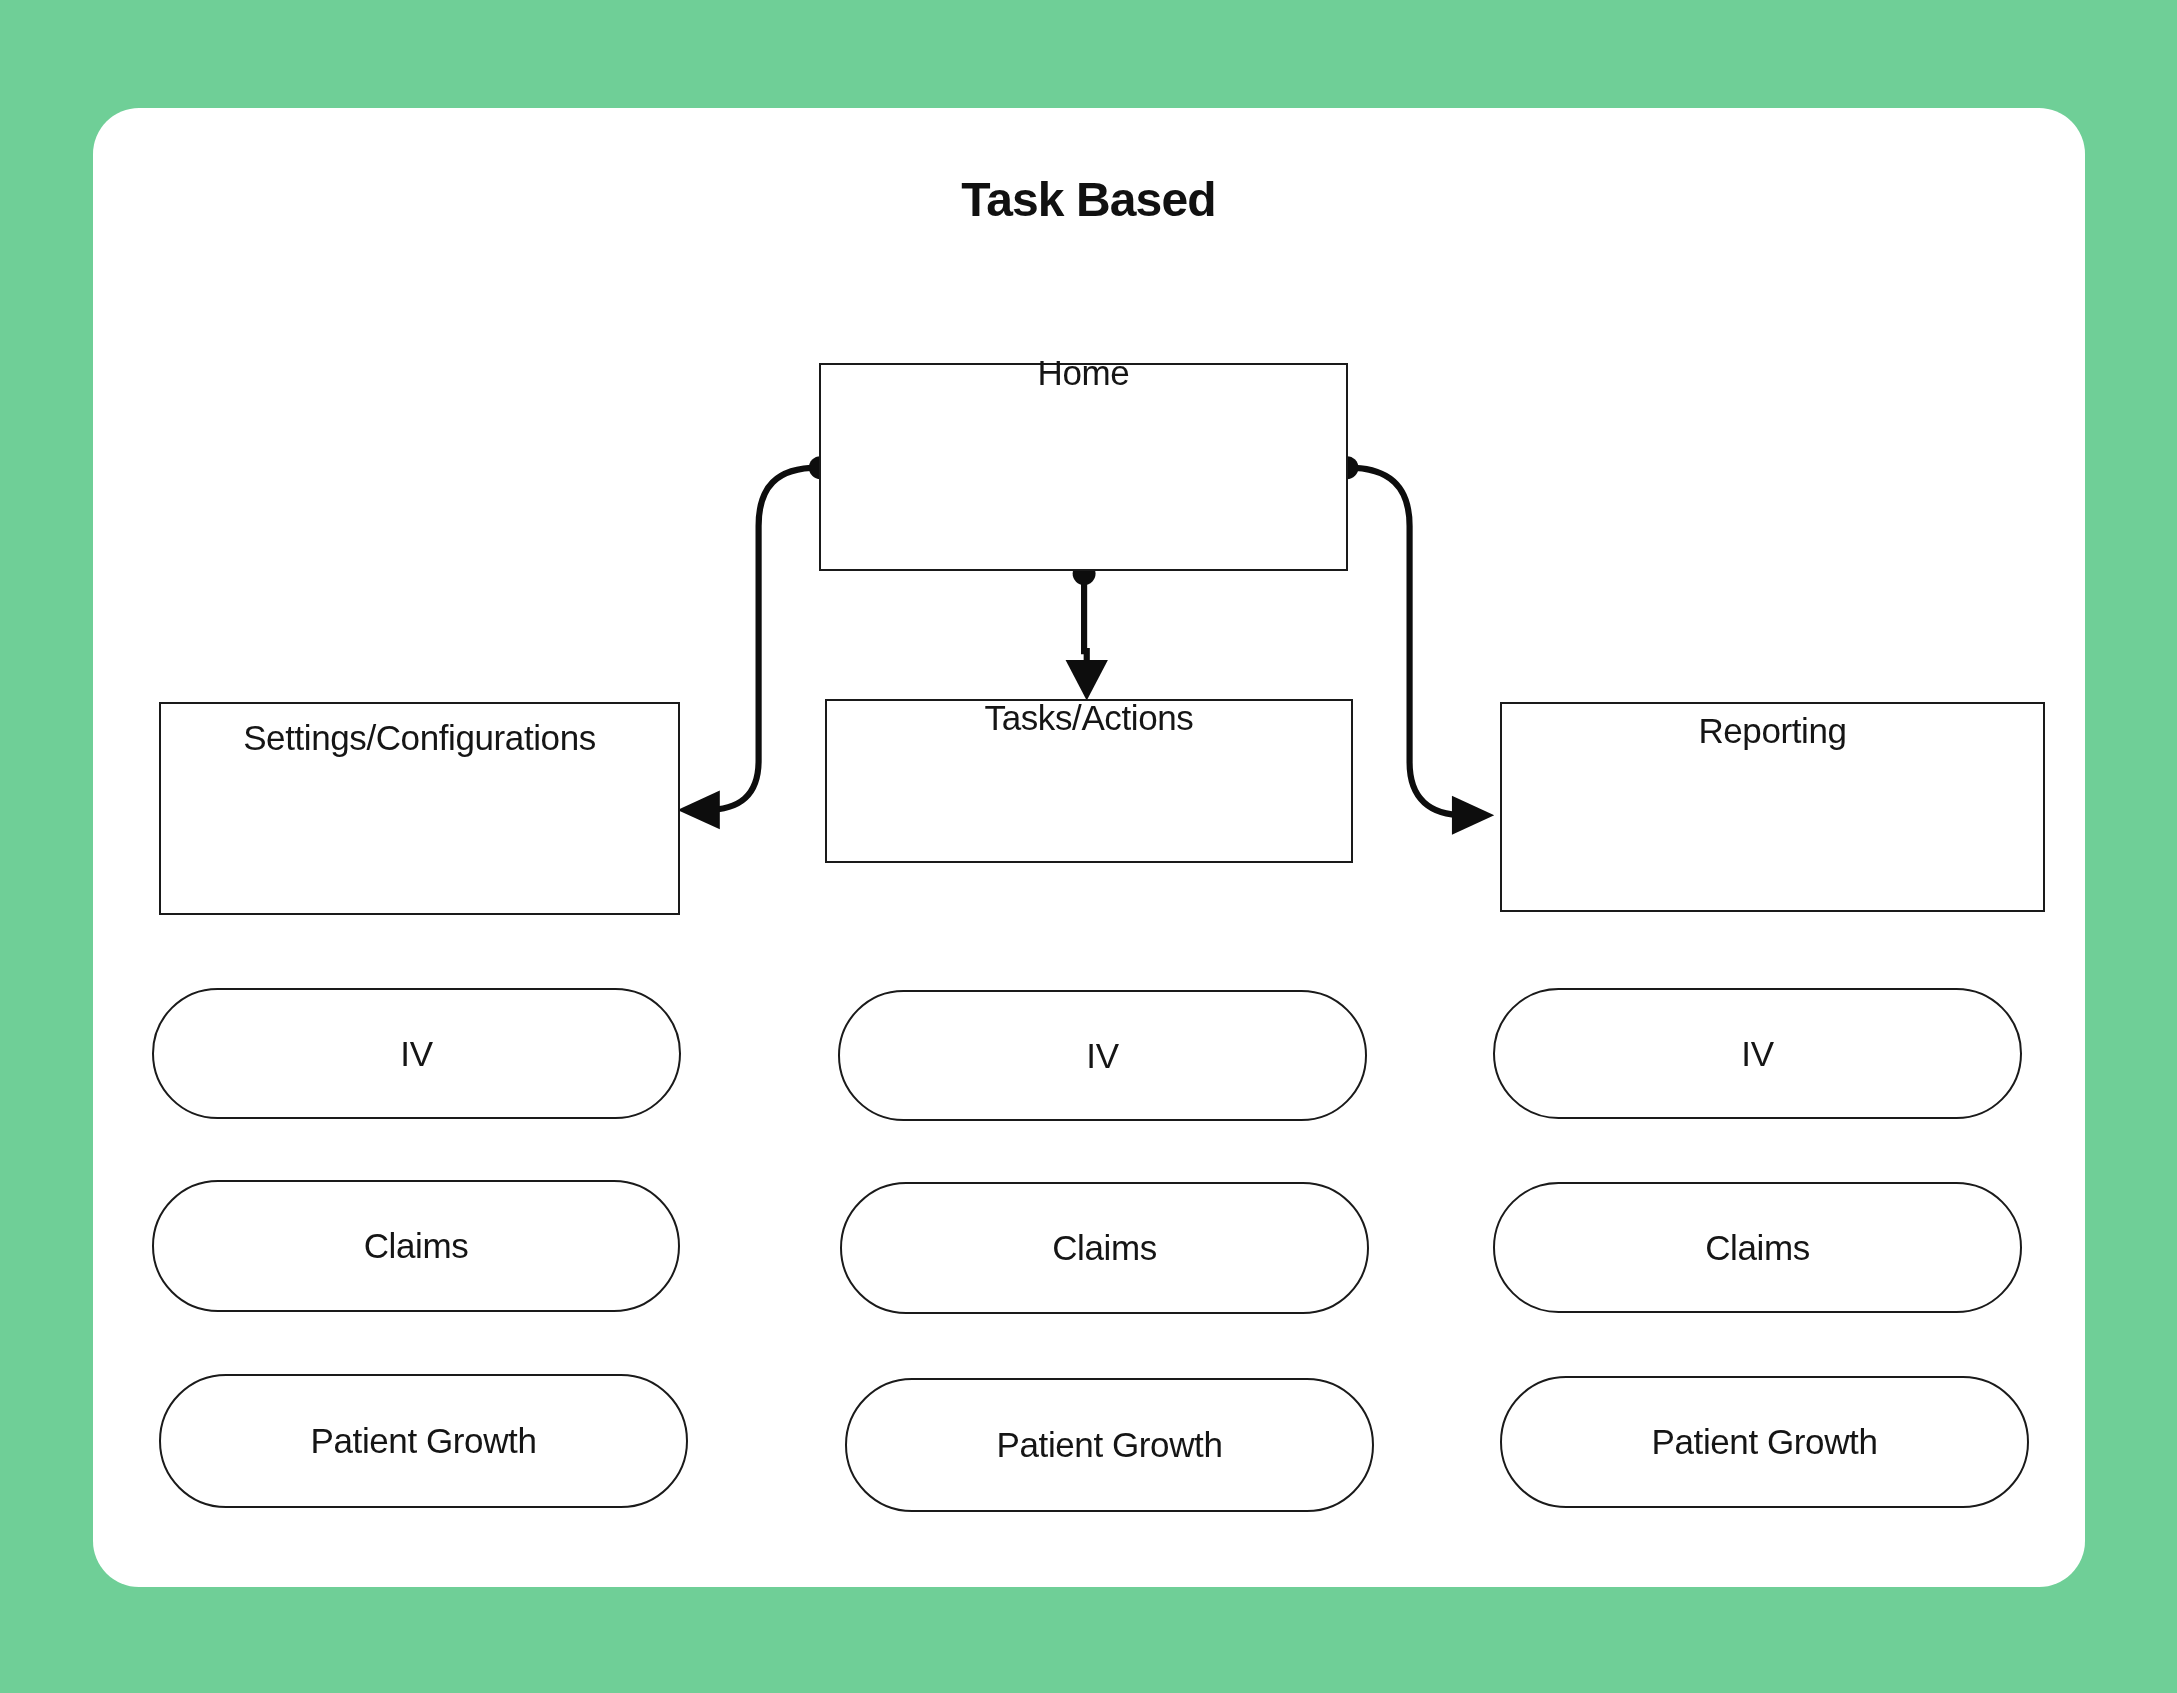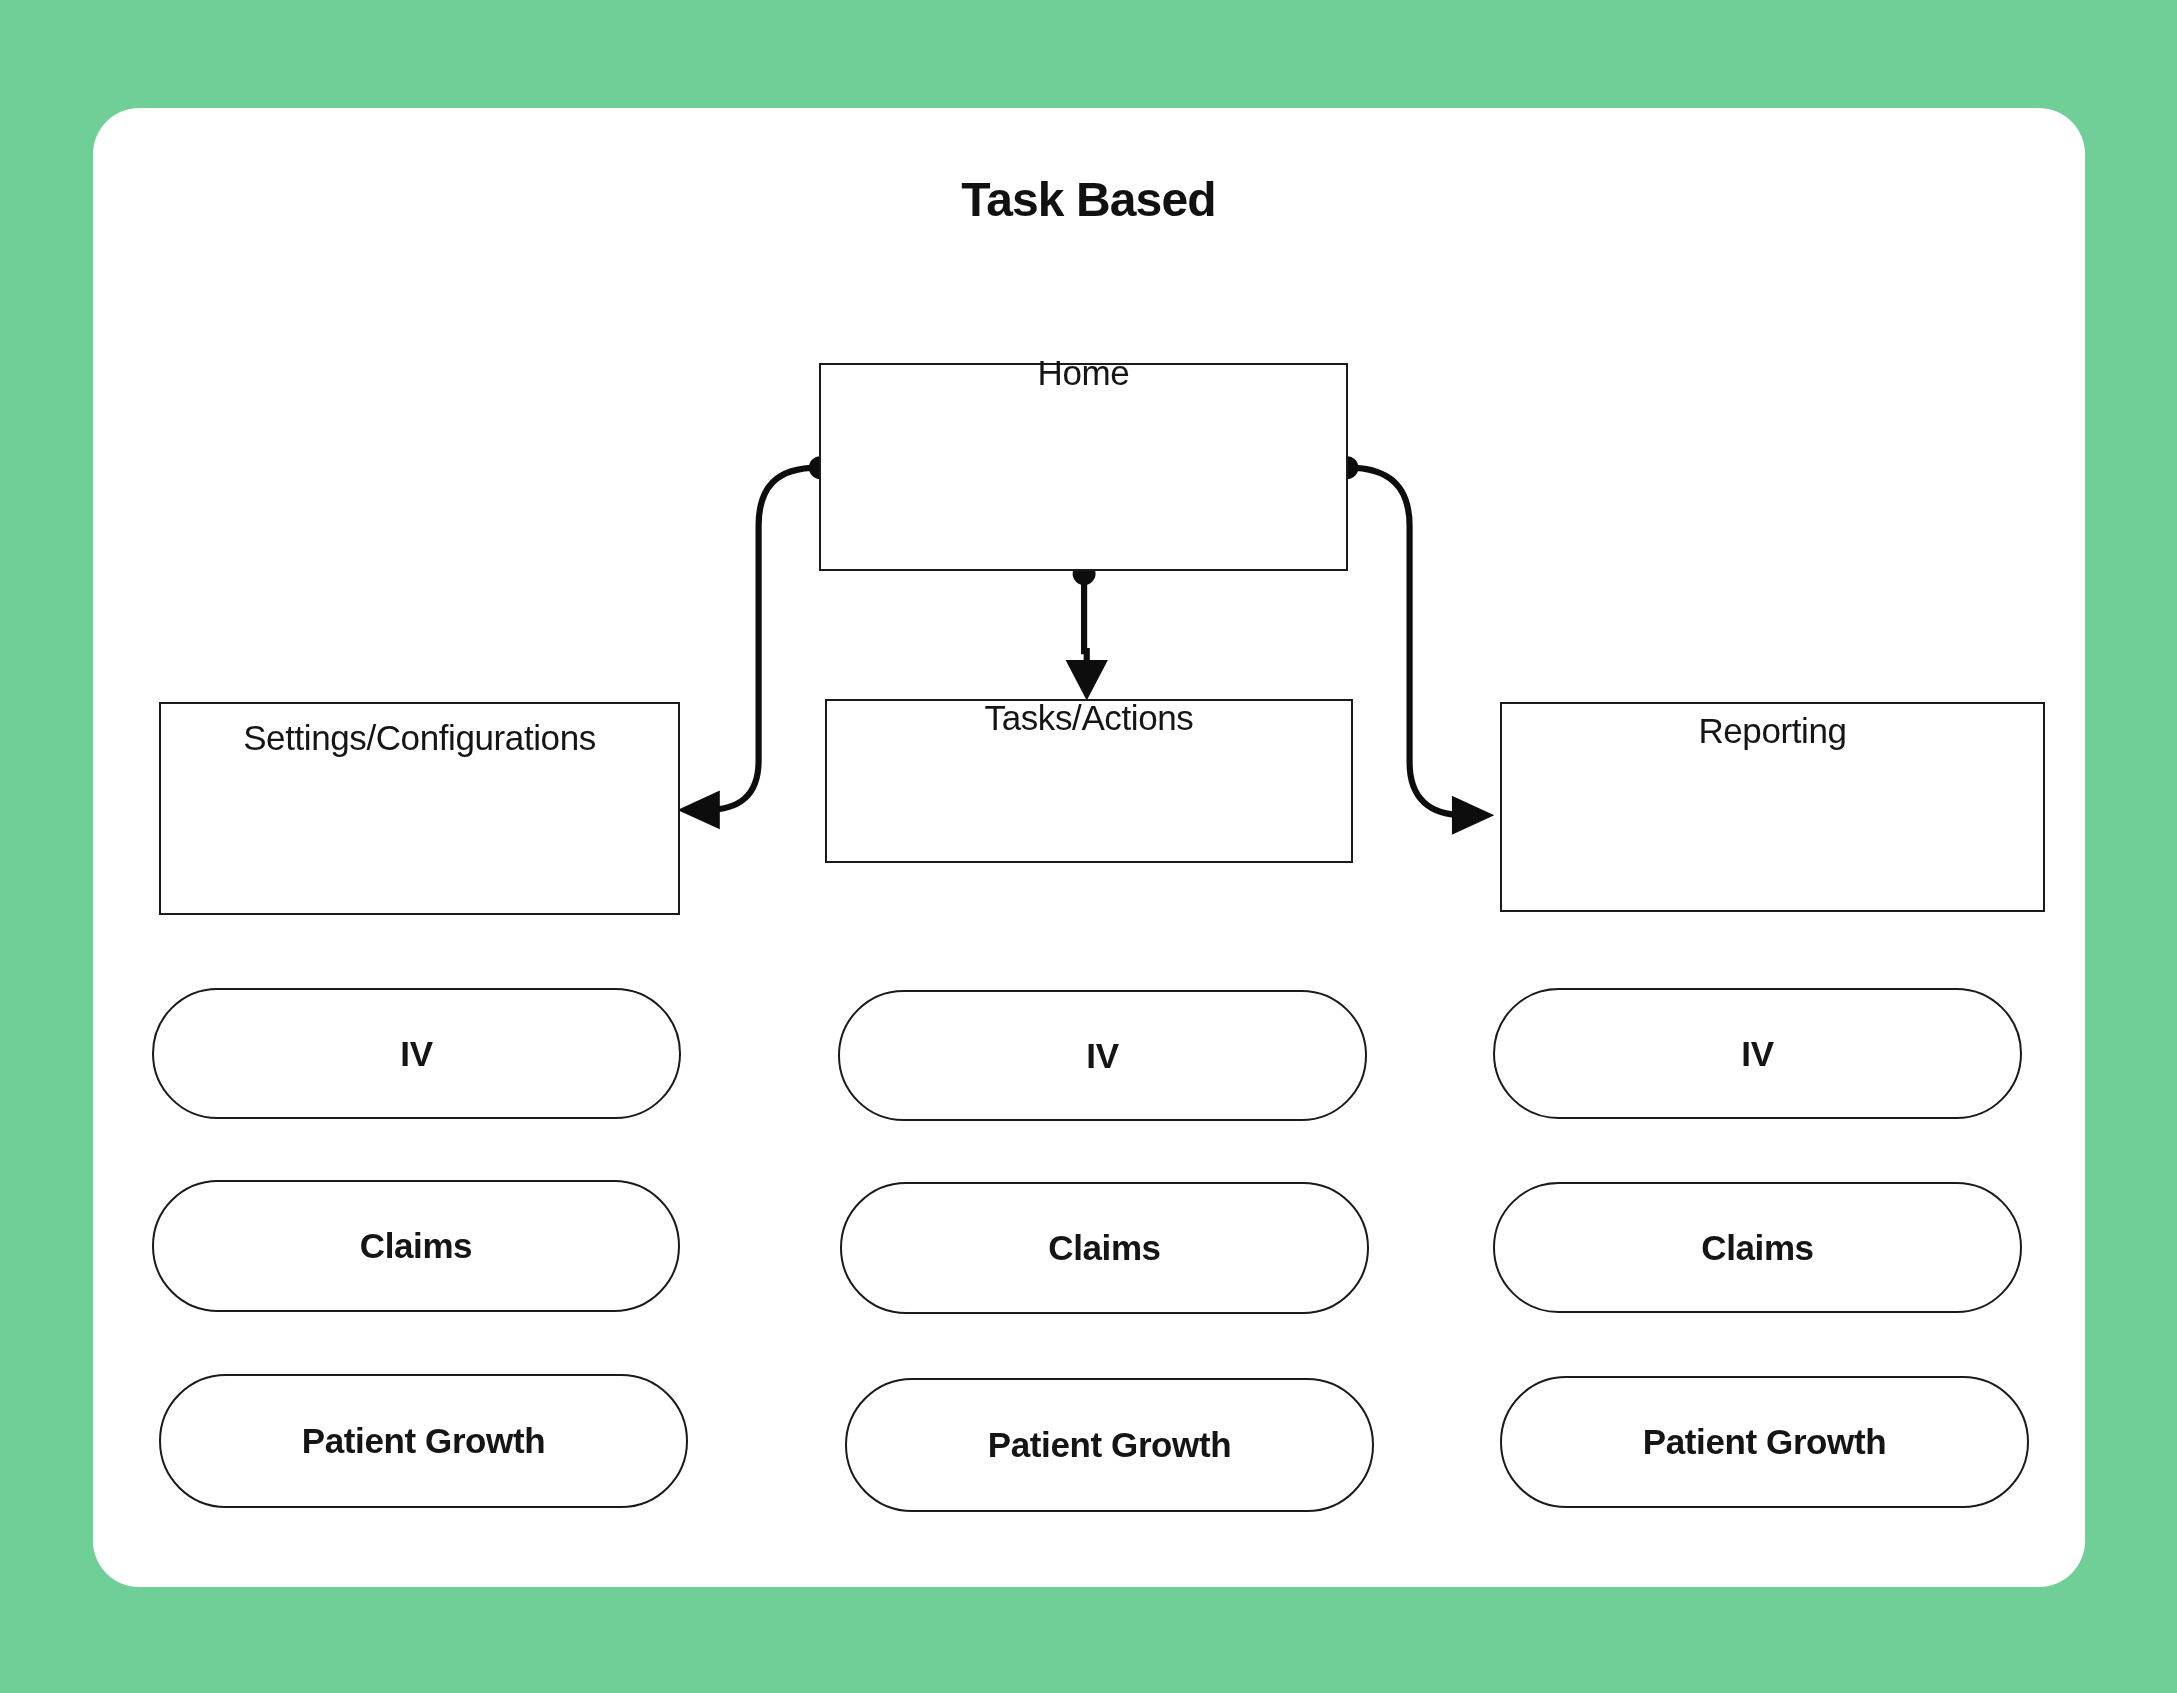--- a/index.html
+++ b/index.html
@@ -88,21 +88,21 @@
     background: #ffffff;
     border: 2.6px solid #1a1a1a;
     border-radius: 881px;
     display: flex;
     align-items: center;
     justify-content: center;
   }
   .pill-node .node-label {
     font-family: "Liberation Sans", sans-serif;
     font-size: 35px;
-    font-weight: 700;
+    font-weight: 400;
     color: #151515;
     letter-spacing: -0.4px;
     white-space: nowrap;
   }
 
   
   #pill-left-iv      { left: 152px; top: 988px; width: 529px;  height: 131px; }
   #pill-left-claims  { left: 152px; top: 1180px; width: 528px;  height: 132px; }
   #pill-left-growth  { left: 159px; top: 1374px; width: 529px;  height: 134px; }
 

